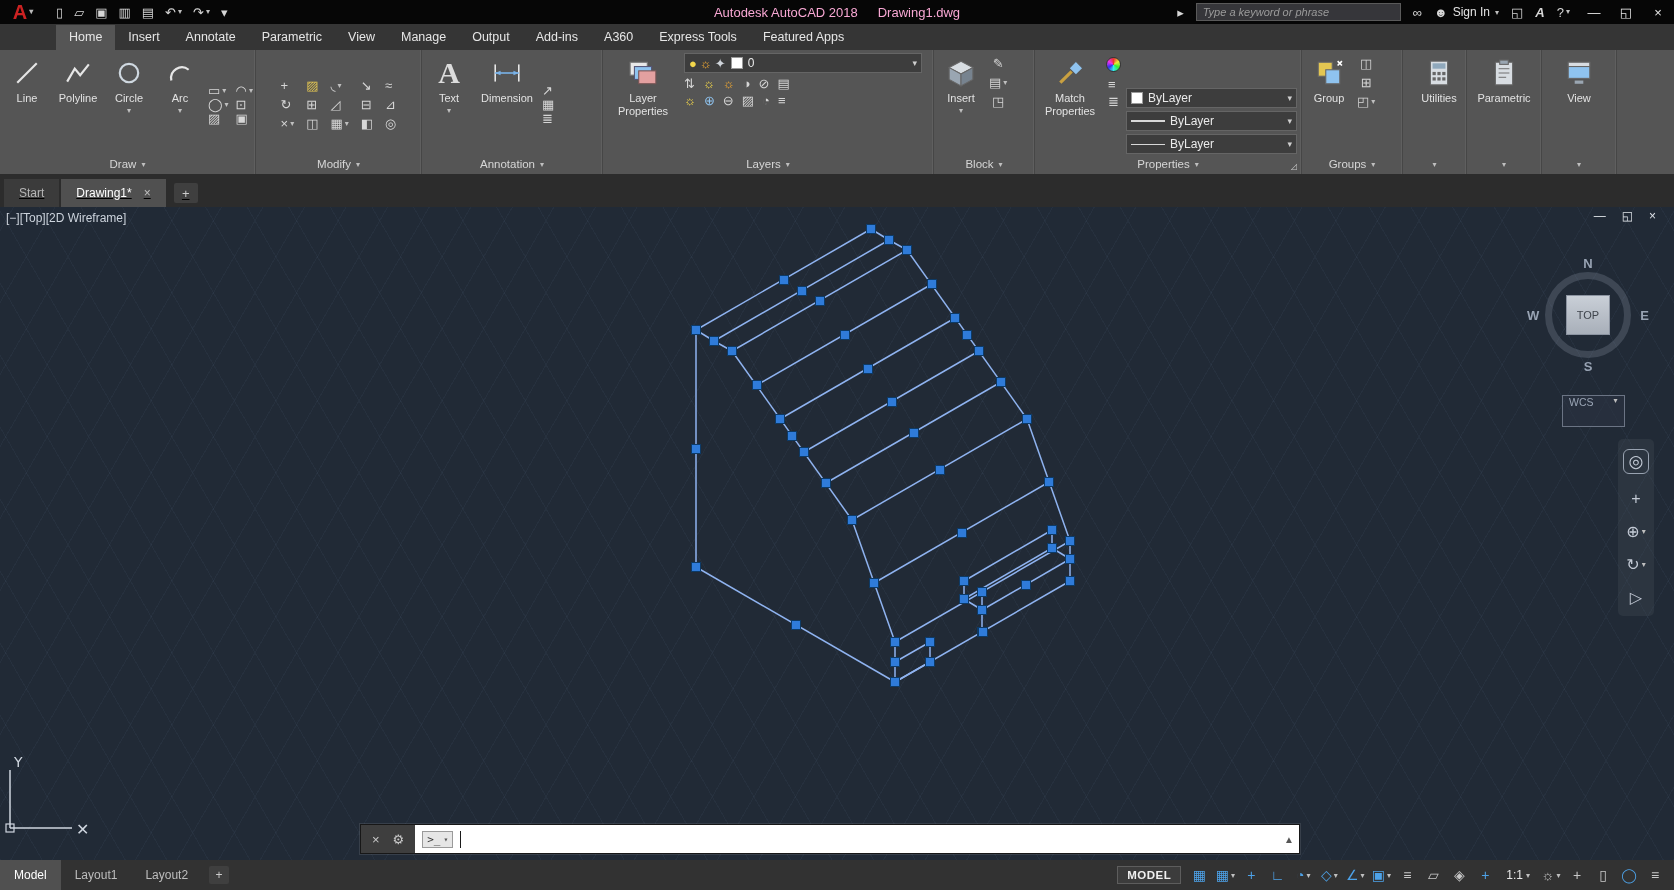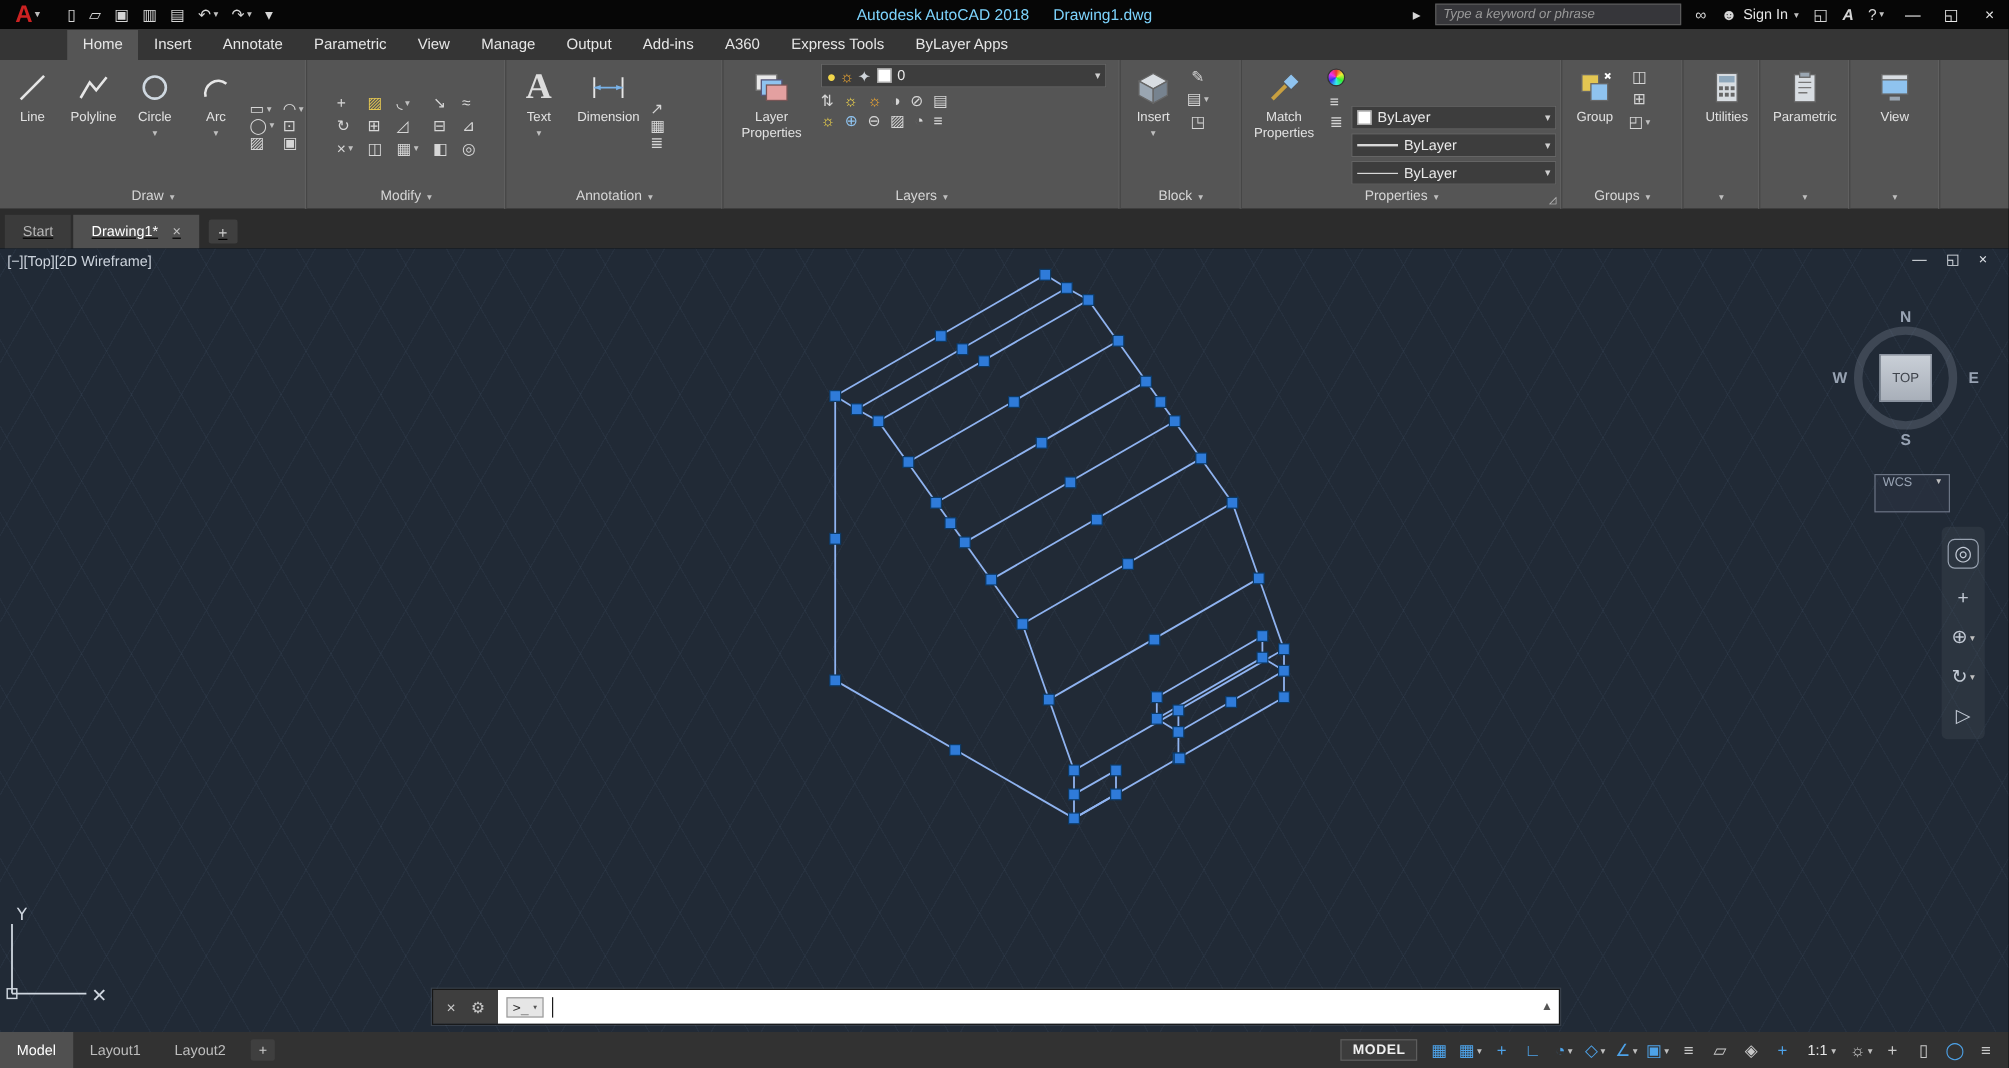--- a/index.html
+++ b/index.html
@@ -9,21 +9,21 @@
   
   .titlebar { height:24px; background:#060606; display:flex; align-items:center;
     color:#e4e4e4; font-size:12px; position:relative; }
   .logo-a { width:46px; text-align:center; color:#cc2222; font-weight:700;
     font-size:20px; line-height:24px; display:flex; align-items:center; justify-content:center; gap:2px; }
   .logo-a .dd { color:#bbb; }
   .qat { display:flex; align-items:center; gap:11px; padding:0 10px; }
   .icn { display:inline-flex; align-items:center; gap:2px; color:#d6d6d6; line-height:1; font-size:13px; }
   .dd { font-size:8px; color:#bfbfbf; }
   .title-center { position:absolute; left:50%; transform:translateX(-50%);
-    display:flex; gap:20px; font-size:13px; color:#7dd3fc; white-space:nowrap; }
+    display:flex; gap:20px; font-size:13px; color:#f9a8d4; white-space:nowrap; }
   .tb-right { margin-left:auto; display:flex; align-items:center; gap:12px; padding-right:8px; }
   .search-box { display:flex; align-items:center; background:#36363a; border:1px solid #5a5a5a;
     height:18px; width:205px; padding:0 6px; color:#9b9b9b; font-style:italic; font-size:11px; }
   .signin { display:flex; align-items:center; gap:5px; }
   .win-btns { display:flex; }
   .win-btn { width:32px; height:24px; display:flex; align-items:center; justify-content:center;
     color:#e8e8e8; font-size:13px; }
 
   
   .tabrow { height:26px; background:#353535; display:flex; align-items:flex-end;
@@ -174,21 +174,21 @@
     <span class="rtab active">Home</span>
     <span class="rtab">Insert</span>
     <span class="rtab">Annotate</span>
     <span class="rtab">Parametric</span>
     <span class="rtab">View</span>
     <span class="rtab">Manage</span>
     <span class="rtab">Output</span>
     <span class="rtab">Add-ins</span>
     <span class="rtab">A360</span>
     <span class="rtab">Express Tools</span>
-    <span class="rtab">ByLayer Apps</span>
+    <span class="rtab">Featured Apps</span>
   </div>
 
 <div class="ribbon">
 
   <div class="panel" style="width:256px">
     <div class="panel-body">
       <div class="bigbtn">
         <span class="bicon">
           <svg width="26" height="26" viewBox="0 0 24 24">
               <line x1="3" y1="21" x2="21" y2="3" stroke="#e6e6e6" stroke-width="2"></line>

